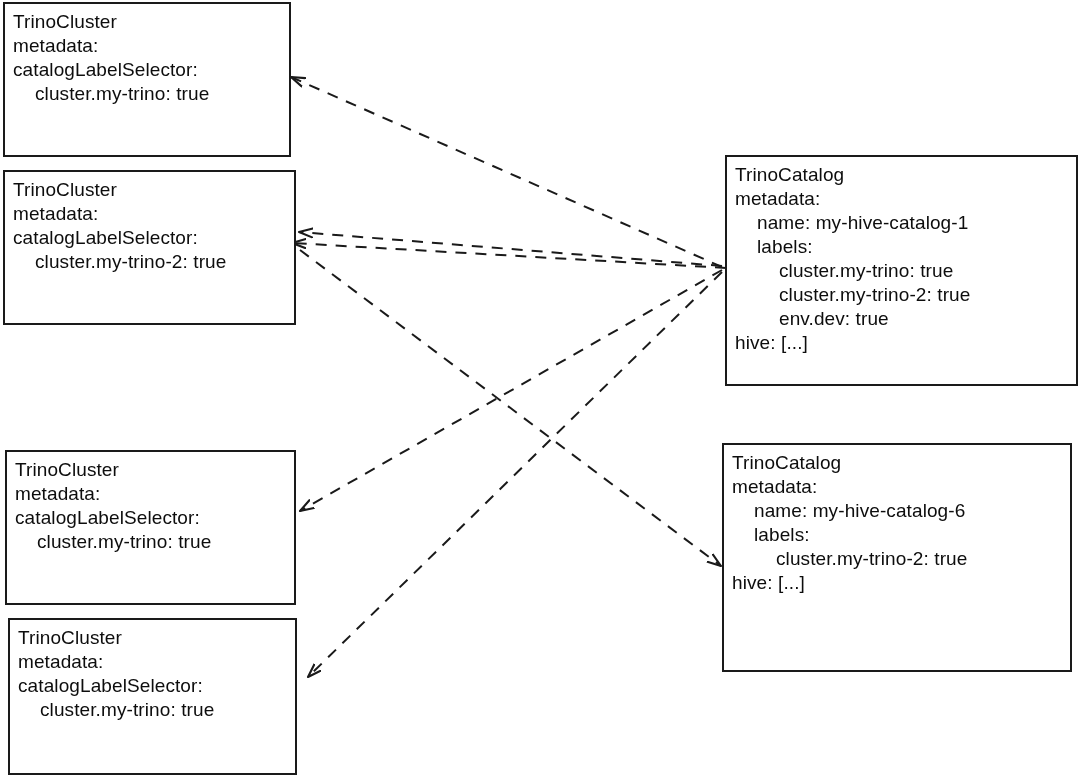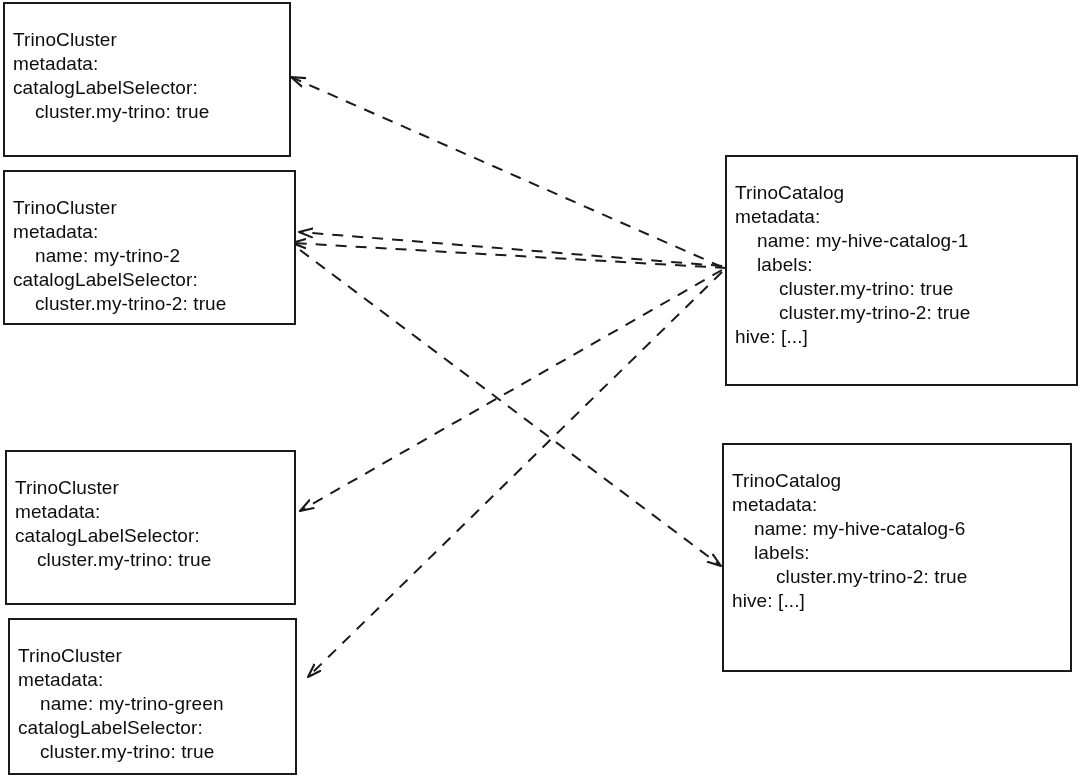--- a/index.html
+++ b/index.html
@@ -22,21 +22,21 @@
     top: 0;
     width: 1082px;
     height: 775px;
     pointer-events: none;
   }
   .node {
     position: absolute;
     box-sizing: border-box;
     background: #ffffff;
     border: 2px solid #1a1a1a;
-    padding: 24px 8px 0 8px;
+    padding: 6px 8px 0 8px;
     z-index: 2;
   }
   .node .line {
     display: block;
     font-size: 19px;
     line-height: 24px;
     color: #0d0d0d;
     white-space: pre;
     letter-spacing: 0.1px;
   }
@@ -71,47 +71,46 @@
   <div class="node" style="left:3px; top:2px; width:288px; height:155px;">
     <span class="line">TrinoCluster</span>
     <span class="line">metadata:</span>
     <span class="line">catalogLabelSelector:</span>
     <span class="line indent-1">cluster.my-trino: true</span>
   </div>
 
   <div class="node" style="left:3px; top:170px; width:293px; height:155px;">
     <span class="line">TrinoCluster</span>
     <span class="line">metadata:</span>
-    <span class="line indent-1">name: my-trino-2</span>
     <span class="line">catalogLabelSelector:</span>
     <span class="line indent-1">cluster.my-trino-2: true</span>
   </div>
 
   <div class="node" style="left:5px; top:450px; width:291px; height:155px;">
     <span class="line">TrinoCluster</span>
     <span class="line">metadata:</span>
     <span class="line">catalogLabelSelector:</span>
     <span class="line indent-1">cluster.my-trino: true</span>
   </div>
 
   <div class="node" style="left:8px; top:618px; width:289px; height:157px;">
     <span class="line">TrinoCluster</span>
     <span class="line">metadata:</span>
-    <span class="line indent-1">name: my-trino-green</span>
     <span class="line">catalogLabelSelector:</span>
     <span class="line indent-1">cluster.my-trino: true</span>
   </div>
 
   <div class="node" style="left:725px; top:155px; width:353px; height:231px;">
     <span class="line">TrinoCatalog</span>
     <span class="line">metadata:</span>
     <span class="line indent-1">name: my-hive-catalog-1</span>
     <span class="line indent-1">labels:</span>
     <span class="line indent-2">cluster.my-trino: true</span>
     <span class="line indent-2">cluster.my-trino-2: true</span>
+    <span class="line indent-2">env.dev: true</span>
     <span class="line">hive: [...]</span>
   </div>
 
   <div class="node" style="left:722px; top:443px; width:350px; height:229px;">
     <span class="line">TrinoCatalog</span>
     <span class="line">metadata:</span>
     <span class="line indent-1">name: my-hive-catalog-6</span>
     <span class="line indent-1">labels:</span>
     <span class="line indent-2">cluster.my-trino-2: true</span>
     <span class="line">hive: [...]</span>

